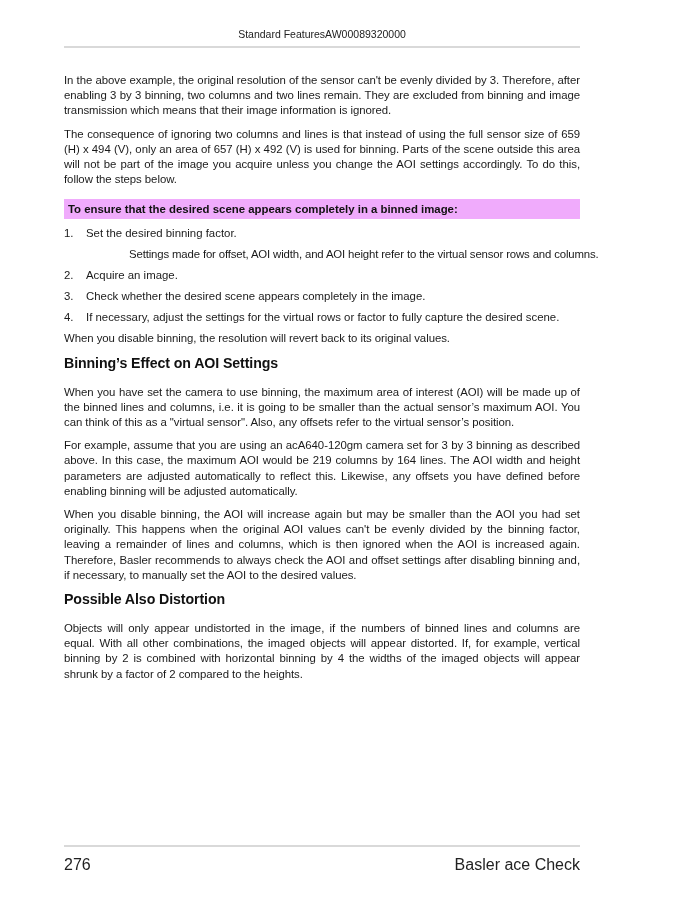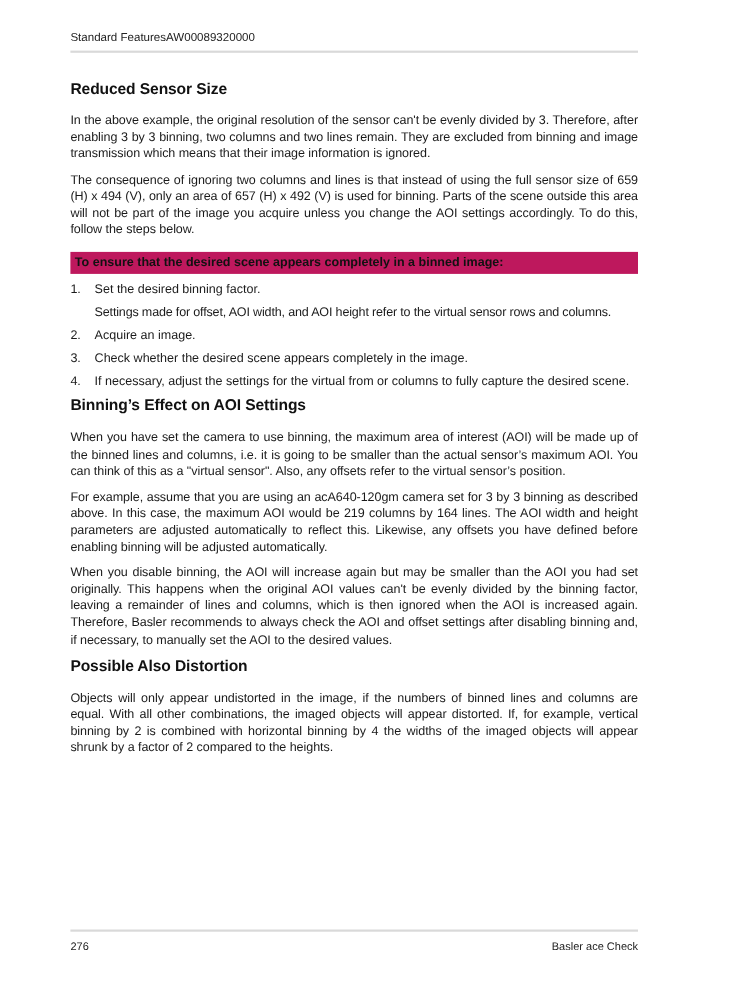--- a/index.html
+++ b/index.html
@@ -22,21 +22,21 @@
       width: 516px;
     }
     .running-header {
       position: absolute;
       top: 28px;
       left: 0;
       width: 516px;
       font-size: 10.5px;
       color: #222;
       display: flex;
-      justify-content: flex-start;
+      justify-content: center;
     }
     .header-rule {
       position: absolute;
       top: 46px;
       left: 0;
       width: 516px;
       height: 2px;
       background: #d9d9d9;
     }
     .content {
@@ -55,21 +55,21 @@
     p {
       font-size: 11.4px;
       line-height: 15.2px;
       margin: 0 0 8px 0;
       text-align: justify;
       letter-spacing: -0.05px;
     }
     .section { margin: 0; }
     .section + .section { }
     .callout {
-      background: #be185d;
+      background: #f0abfc;
       font-weight: bold;
       font-size: 11.4px;
       line-height: 18px;
       padding: 1px 4px;
       margin: 12px 0 7px 0;
       color: #111;
     }
     ol.steps {
       list-style: none;
       margin: 0 0 6px 0;
@@ -87,59 +87,59 @@
       position: absolute;
       left: 0;
       top: 0;
     }
     ol.steps li .sub {
       display: block;
       margin-top: 7px;
       text-align: left;
       white-space: nowrap;
       letter-spacing: -0.15px;
+      margin-left: 43px;
     }
     a.xref {
       color: #1a3aa8;
       text-decoration: none;
     }
     .footer-rule {
       position: absolute;
       top: 845px;
       left: 0;
       width: 516px;
       height: 2px;
       background: #d9d9d9;
     }
     .running-footer {
       position: absolute;
       top: 856px;
       left: 0;
       width: 516px;
-      font-size: 10px;
+      font-size: 16px;
       color: #222;
       display: flex;
       justify-content: space-between;
     }
   </style>
 </head>
 <body>
 
 <div class="page">
 
   <div class="running-header">
     <span>Standard Features</span>
     <span>AW00089320000</span>
   </div>
   <div class="header-rule"></div>
 
   <div class="content">
 
     <div class="section">
-      <h2>Reduced Sensor Size</h2>
       <p>In the above example, the original resolution of the sensor can't be evenly divided by 3. Therefore, after enabling 3 by 3 binning, two columns and two lines remain. They are excluded from binning and image transmission which means that their image information is ignored.</p>
       <p>The consequence of ignoring two columns and lines is that instead of using the full sensor size of 659 (H) x 494 (V), only an area of 657 (H) x 492 (V) is used for binning. Parts of the scene outside this area will not be part of the image you acquire unless you change the AOI settings accordingly. To do this, follow the steps below.</p>
 
       <div class="callout">To ensure that the desired scene appears completely in a binned image:</div>
 
       <ol class="steps">
         <li>
           <span class="num">1.</span>
           <span>Set the desired binning factor.</span>
           <span class="sub">Settings made for offset, AOI width, and AOI height refer to the virtual sensor rows and columns.</span>
@@ -147,24 +147,25 @@
         <li>
           <span class="num">2.</span>
           <span>Acquire an image.</span>
         </li>
         <li>
           <span class="num">3.</span>
           <span>Check whether the desired scene appears completely in the image.</span>
         </li>
         <li>
           <span class="num">4.</span>
-          <span>If necessary, adjust the settings for the virtual from or columns to fully capture the desired scene.</span>
+          <span>If necessary, adjust the settings for the virtual rows or factor to fully capture the desired scene.</span>
         </li>
       </ol>
 
+      <p>When you disable binning, the resolution will revert back to its original values.</p>
     </div>
 
     <div class="section">
       <h2>Binning’s Effect on AOI Settings</h2>
       <p>When you have set the camera to use binning, the maximum area of interest (AOI) will be made up of the binned lines and columns, i.e. it is going to be smaller than the actual sensor’s maximum AOI. You can think of this as a "virtual sensor". Also, any offsets refer to the virtual sensor’s position.</p>
       <p>For example, assume that you are using an acA640-120gm camera set for 3 by 3 binning as described above. In this case, the maximum AOI would be 219 columns by 164 lines. The AOI width and height parameters are adjusted automatically to reflect this. Likewise, any offsets you have defined before enabling binning will be adjusted automatically.</p>
       <p>When you disable binning, the AOI will increase again but may be smaller than the AOI you had set originally. This happens when the original AOI values can't be evenly divided by the binning factor, leaving a remainder of lines and columns, which is then ignored when the AOI is increased again. Therefore, Basler recommends to always check the AOI and offset settings after disabling binning and, if necessary, to manually set the AOI to the desired values.</p>
     </div>
 
     <div class="section">

